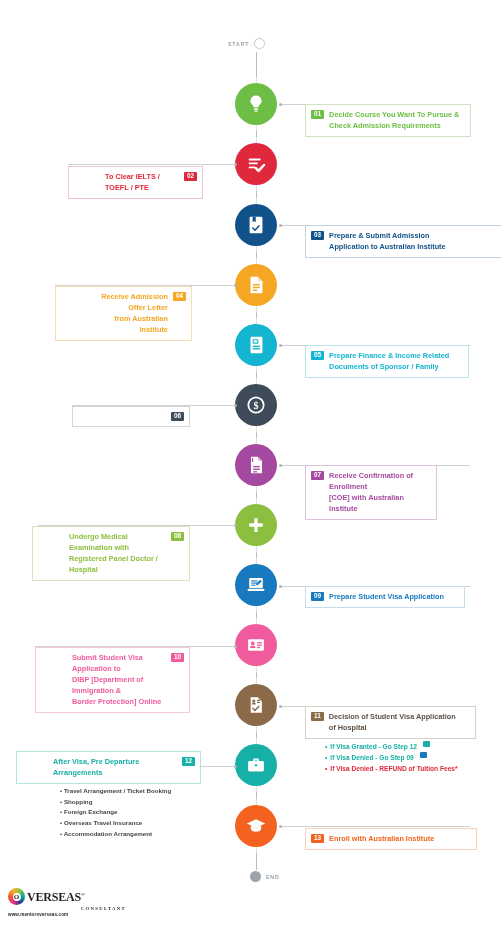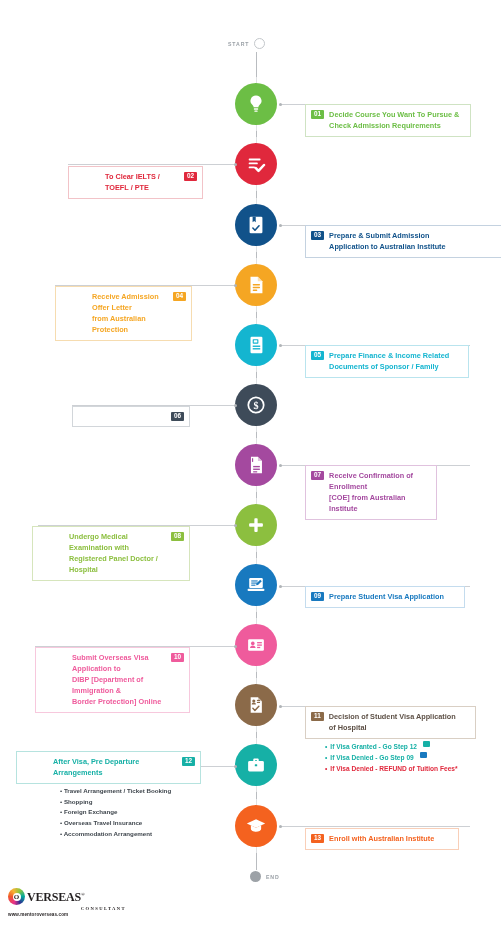--- a/index.html
+++ b/index.html
@@ -279,43 +279,43 @@
   <div class="label rightside" id="lab-03" style="left:305px;top:225px;width:204px;border-color:#c4d2e0;">
     <span class="num" style="background:#11528a;">03</span>
     <span class="ltext" style="color:#11528a;">
       <span>Prepare &amp; Submit Admission</span>
       <span>Application to Australian Institute</span>
     </span>
   </div>
 
   <div class="label leftside" id="lab-04" style="left:55px;top:286px;width:137px;border-color:#f6dcb0;">
     <span class="num" style="background:#f5a623;">04</span>
-    <span class="ltext" style="color:#f5a623;">
+    <span class="ltext" style="color:#f5a623;text-align:right;">
       <span>Receive Admission Offer Letter</span>
-      <span>from Australian Protection</span>
+      <span>from Australian Institute</span>
     </span>
   </div>
 
   <div class="label rightside" id="lab-05" style="left:305px;top:345px;width:164px;border-color:#b9e4ee;">
     <span class="num" style="background:#14b5d0;">05</span>
     <span class="ltext" style="color:#14b5d0;">
       <span>Prepare Finance &amp; Income Related</span>
       <span>Documents of Sponsor / Family</span>
     </span>
   </div>
 
   <div class="label leftside" id="lab-06" style="left:72px;top:406px;width:118px;border-color:#d2d6da;">
     <span class="num" style="background:#3e4b59;">06</span>
   </div>
 
   <div class="label rightside" id="lab-07" style="left:305px;top:465px;width:132px;border-color:#e0c2de;">
     <span class="num" style="background:#a4499f;">07</span>
     <span class="ltext" style="color:#a4499f;">
       <span>Receive Confirmation of Enrollment</span>
-      <span>[COE] from Australian Institute</span>
+      <span>[COE] with Australian Institute</span>
     </span>
   </div>
 
   <div class="label leftside" id="lab-08" style="left:32px;top:526px;width:158px;border-color:#d6e5bc;">
     <span class="num" style="background:#8cbf3f;">08</span>
     <span class="ltext" style="color:#8cbf3f;">
       <span>Undergo Medical Examination with</span>
       <span>Registered Panel Doctor / Hospital</span>
     </span>
   </div>
@@ -323,21 +323,21 @@
   <div class="label rightside" id="lab-09" style="left:305px;top:586px;width:160px;border-color:#c4dcee;">
     <span class="num" style="background:#1879bf;">09</span>
     <span class="ltext" style="color:#1879bf;">
       <span>Prepare Student Visa Application</span>
     </span>
   </div>
 
   <div class="label leftside" id="lab-10" style="left:35px;top:647px;width:155px;border-color:#f7c8dd;">
     <span class="num" style="background:#ef5b9c;">10</span>
     <span class="ltext" style="color:#ef5b9c;">
-      <span>Submit Overseas Visa Application to</span>
+      <span>Submit Student Visa Application to</span>
       <span>DIBP [Department of Immigration &amp;</span>
       <span>Border Protection] Online</span>
     </span>
   </div>
 
   <div class="label rightside" id="lab-11" style="left:305px;top:706px;width:171px;border-color:#d9cfc4;">
     <span class="num" style="background:#8b6a49;">11</span>
     <span class="ltext" style="color:#5d5046;">
       <span>Decision of Student Visa Application</span>
       <span>of Hospital</span>
@@ -369,21 +369,21 @@
   </div>
 
   <div class="sub-bullets" id="predeparture-bullets" style="left:60px;top:786px;">
     <div>• <span>Travel Arrangement / Ticket Booking</span></div>
     <div>• <span>Shopping</span></div>
     <div>• <span>Foreign Exchange</span></div>
     <div>• <span>Overseas Travel Insurance</span></div>
     <div>• <span>Accommodation Arrangement</span></div>
   </div>
 
-  <div class="label rightside" id="lab-13" style="left:305px;top:828px;width:154px;border-color:#f9cfb8;">
+  <div class="label rightside" id="lab-13" style="left:305px;top:828px;width:172px;border-color:#f9cfb8;">
     <span class="num" style="background:#f4621f;">13</span>
     <span class="ltext" style="color:#f4621f;">
       <span>Enroll with Australian Institute</span>
     </span>
   </div>
 
   <div id="footer-logo">
     <div class="logo-row">
       <span class="logo-o">
         <i>O</i>

